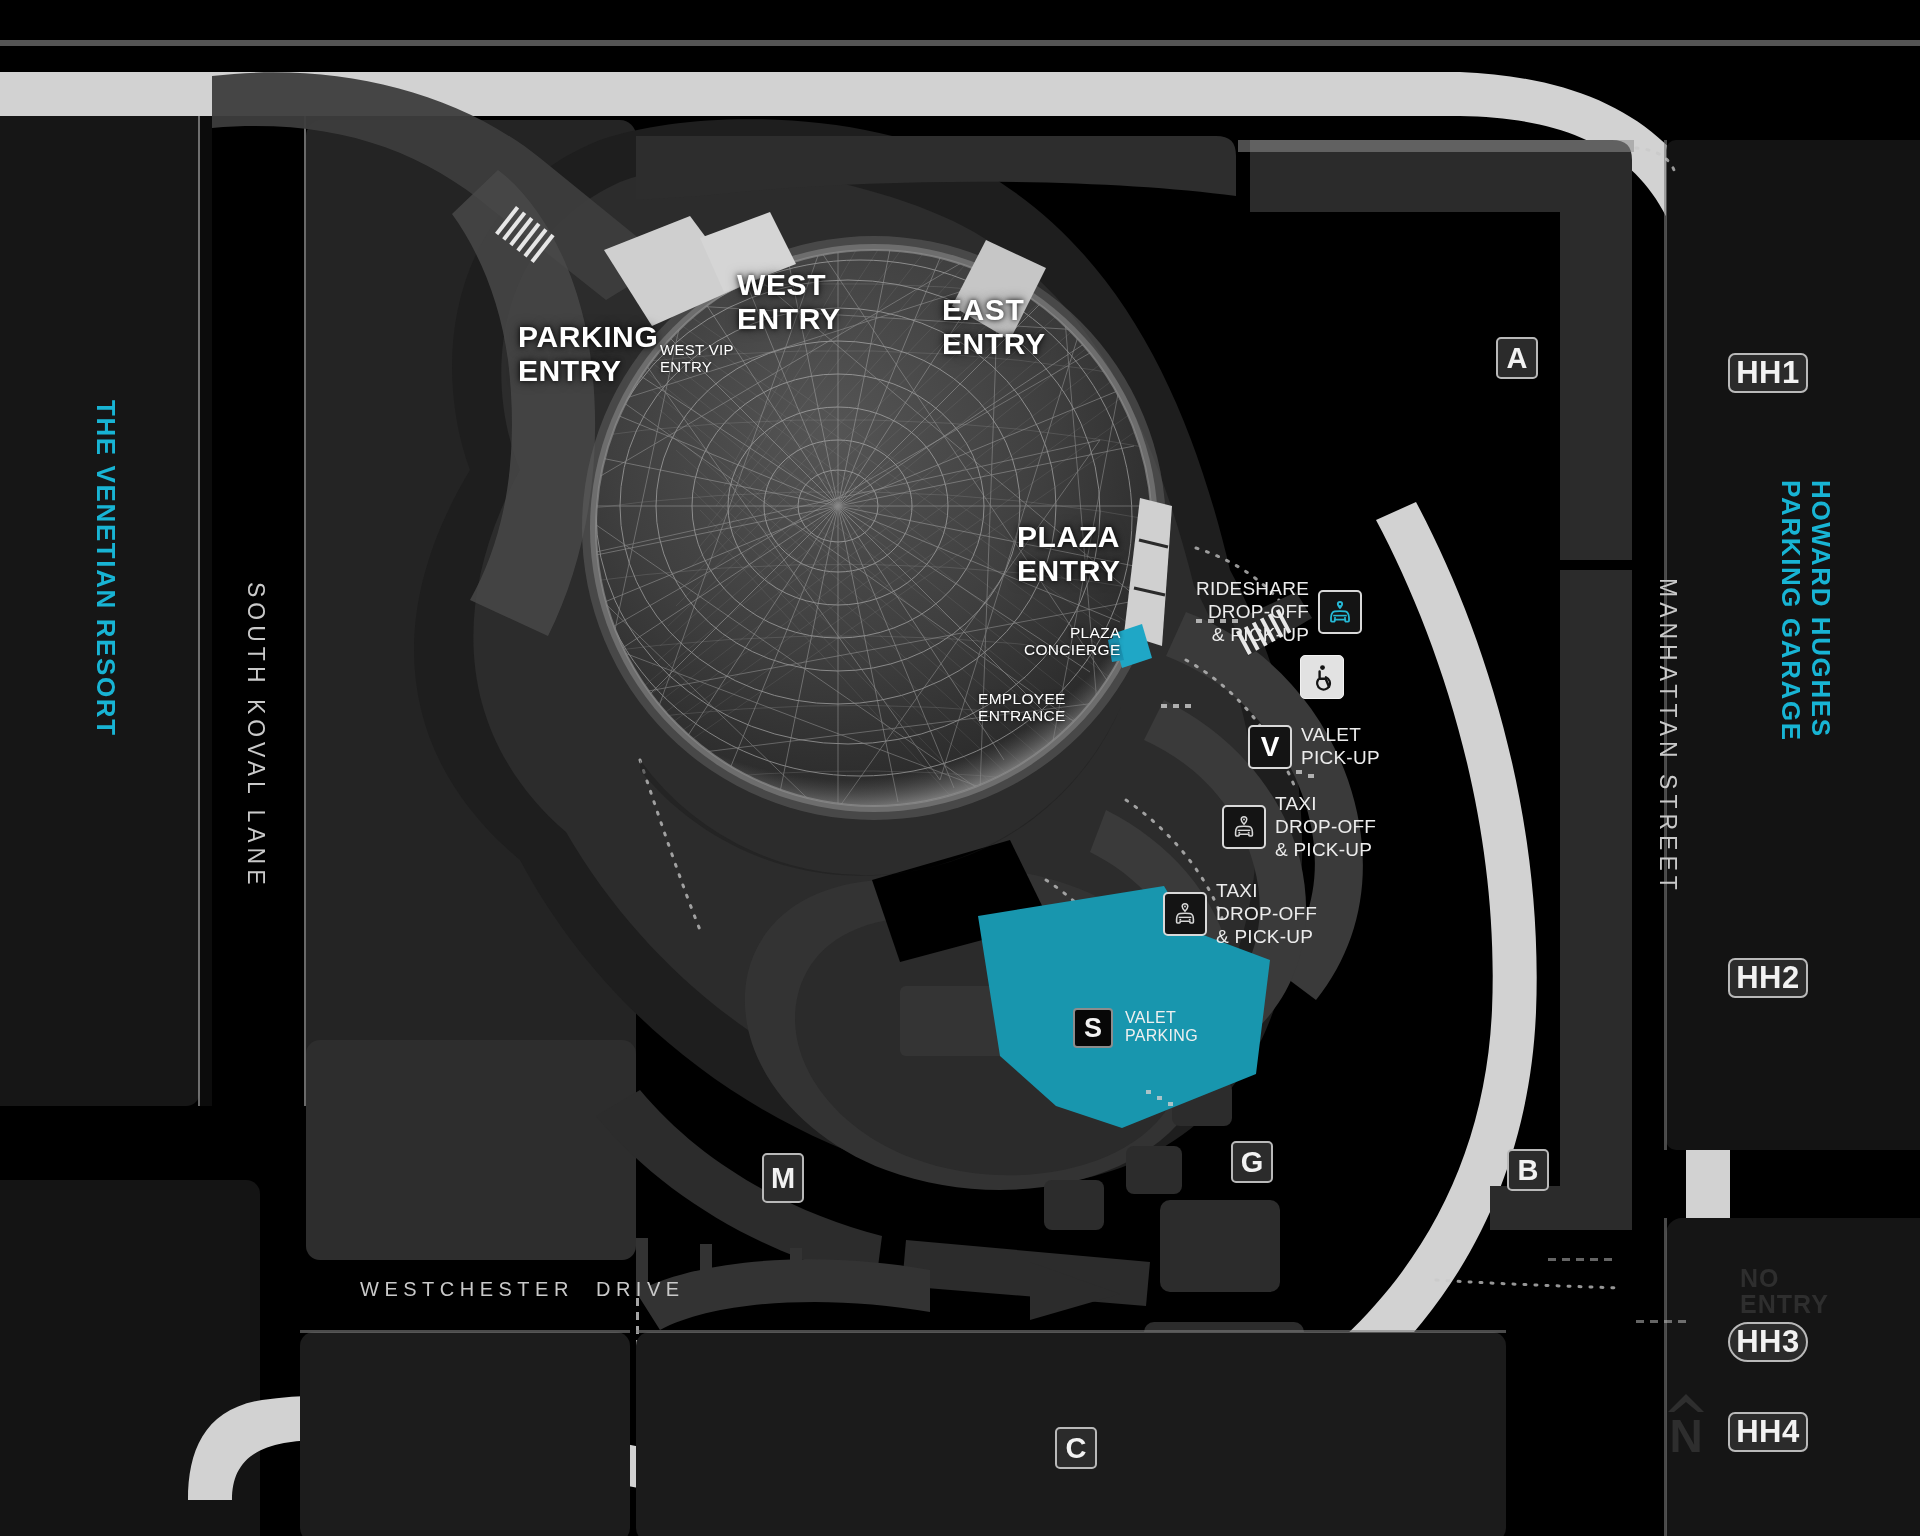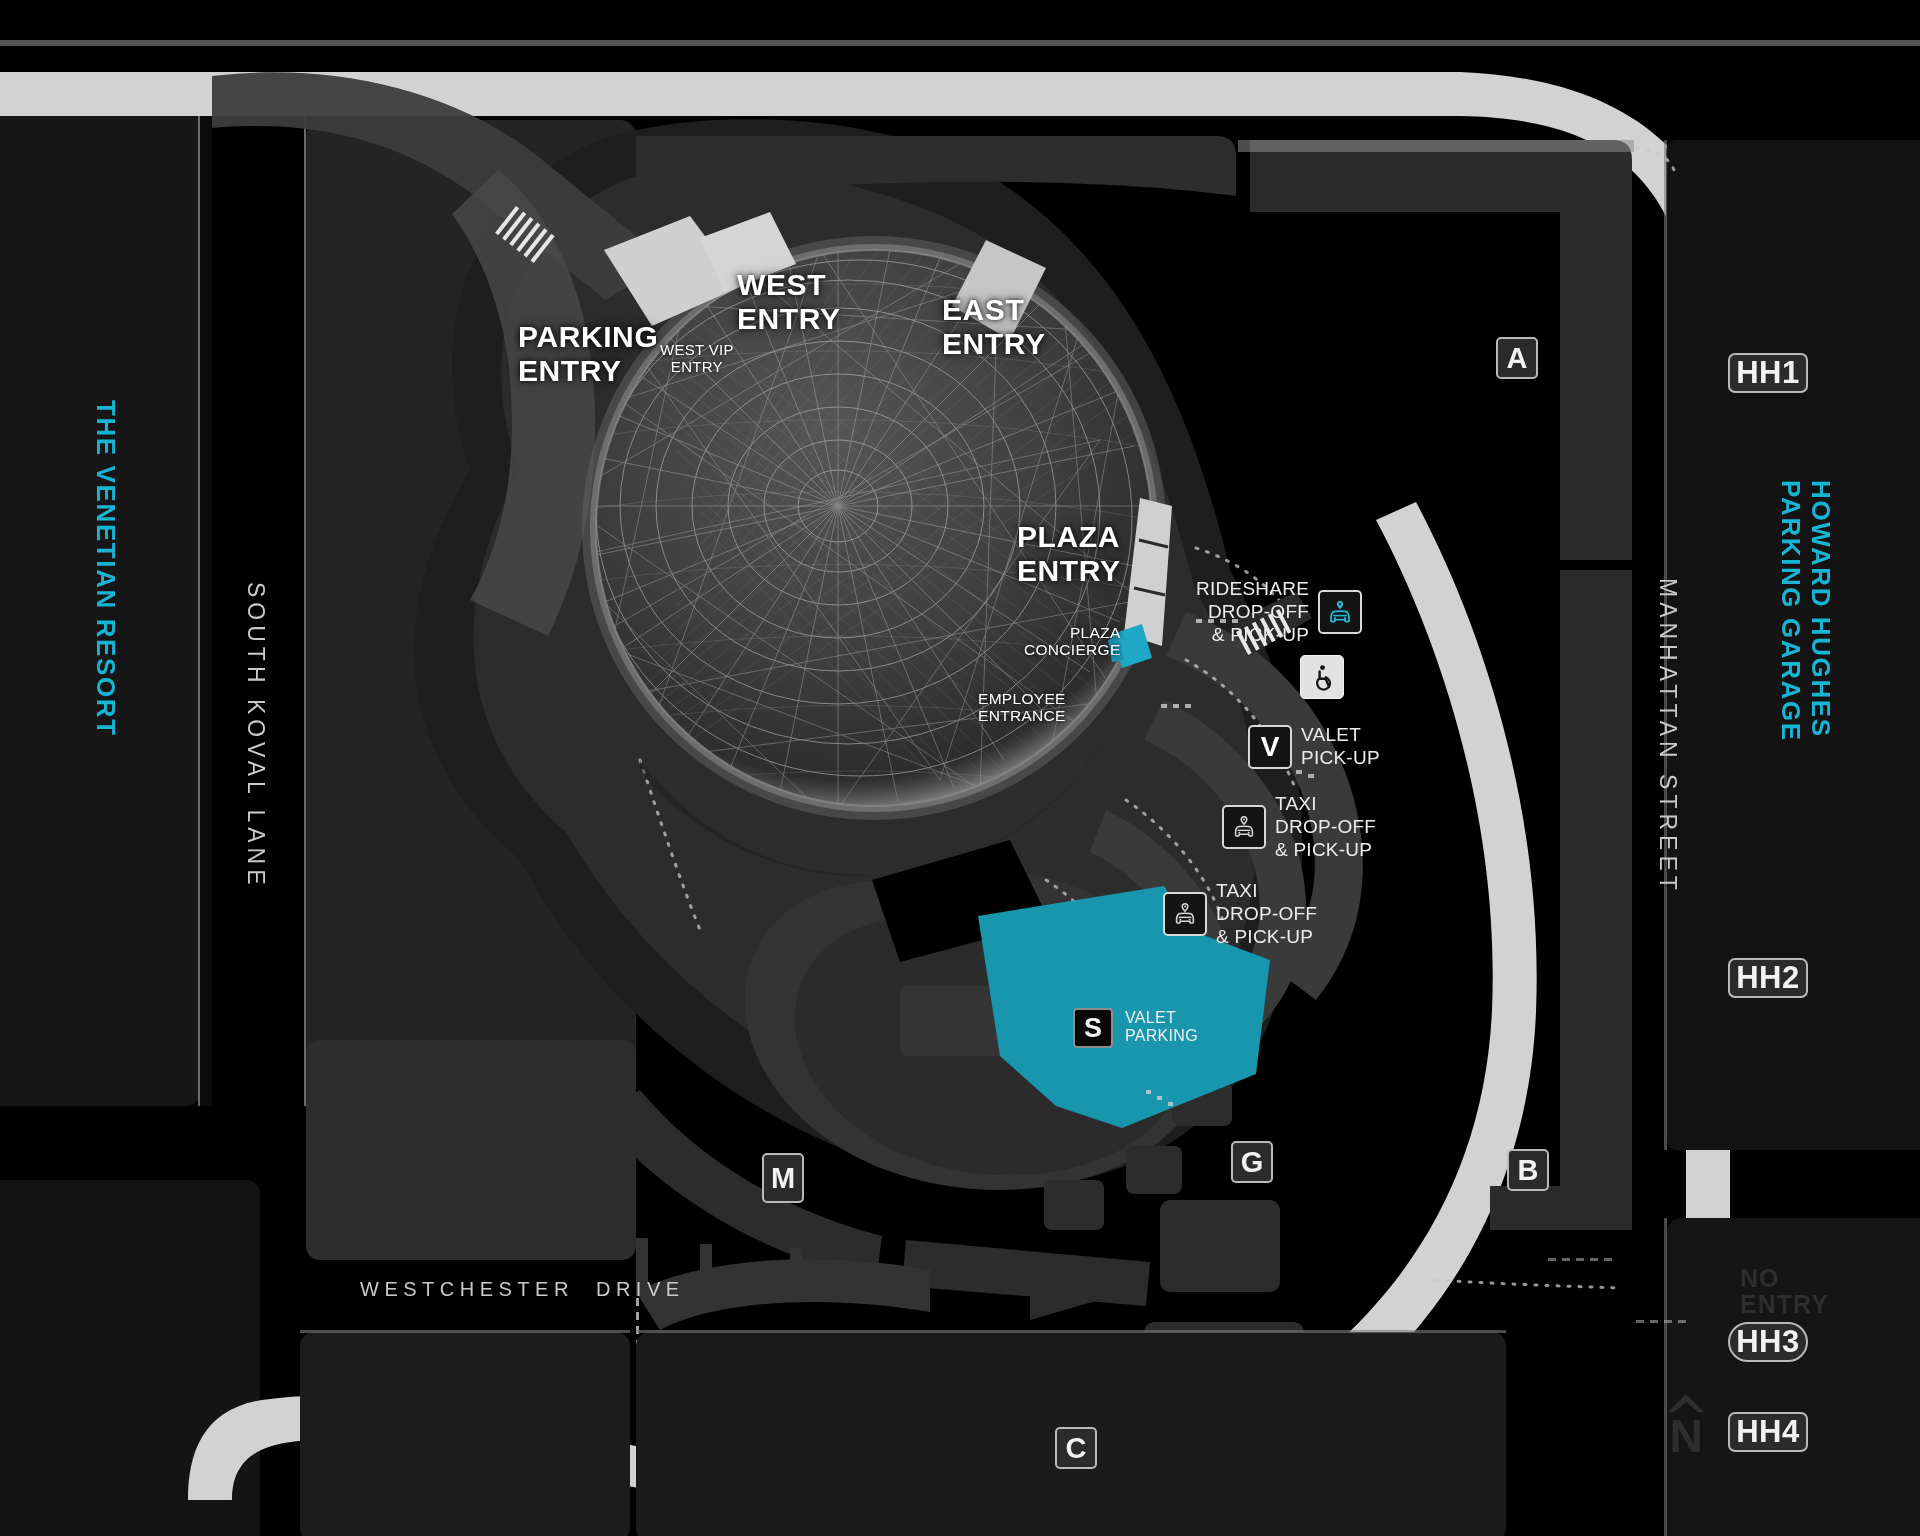--- a/index.html
+++ b/index.html
@@ -7,21 +7,21 @@
        font-family:"Liberation Sans","DejaVu Sans",sans-serif;}
   #map-root{position:relative;width:1920px;height:1536px;background:#000;}
   svg.map-canvas{position:absolute;inset:0;width:1920px;height:1536px;display:block;}
 
   
   .lbl{position:absolute;color:#fff;white-space:pre;line-height:1.12;
        letter-spacing:.2px;pointer-events:none;}
   .lbl-entry-major{font-size:30px;font-weight:bold;letter-spacing:.6px;
        text-shadow:0 0 5px rgba(0,0,0,.85),0 0 12px rgba(0,0,0,.6);}
   .lbl-entry-minor{font-size:15px;font-weight:500;letter-spacing:.3px;
-       text-shadow:0 0 4px rgba(0,0,0,.85);text-align:center;}
+       text-shadow:0 0 4px rgba(0,0,0,.85);}
   .lbl-poi{font-size:15.5px;font-weight:500;letter-spacing:.3px;
        text-shadow:0 0 4px rgba(0,0,0,.9);}
   .lbl-svc{font-size:14.5px;font-weight:500;letter-spacing:.3px;color:#e9e9e9;}
   .lbl-street{font-size:20px;font-weight:500;letter-spacing:5.5px;color:#c9c9c9;}
   .lbl-street-vert{font-size:23px;font-weight:500;letter-spacing:5px;color:#c9c9c9;}
   .lbl-brand{font-size:26px;font-weight:bold;letter-spacing:1.6px;color:#18b4d4;}
   .lbl-noentry{font-size:25px;font-weight:bold;letter-spacing:1px;color:#2e2e2e;
        line-height:1.05;}
 
   .rot-cw{transform-origin:0 0;transform:rotate(90deg);}

